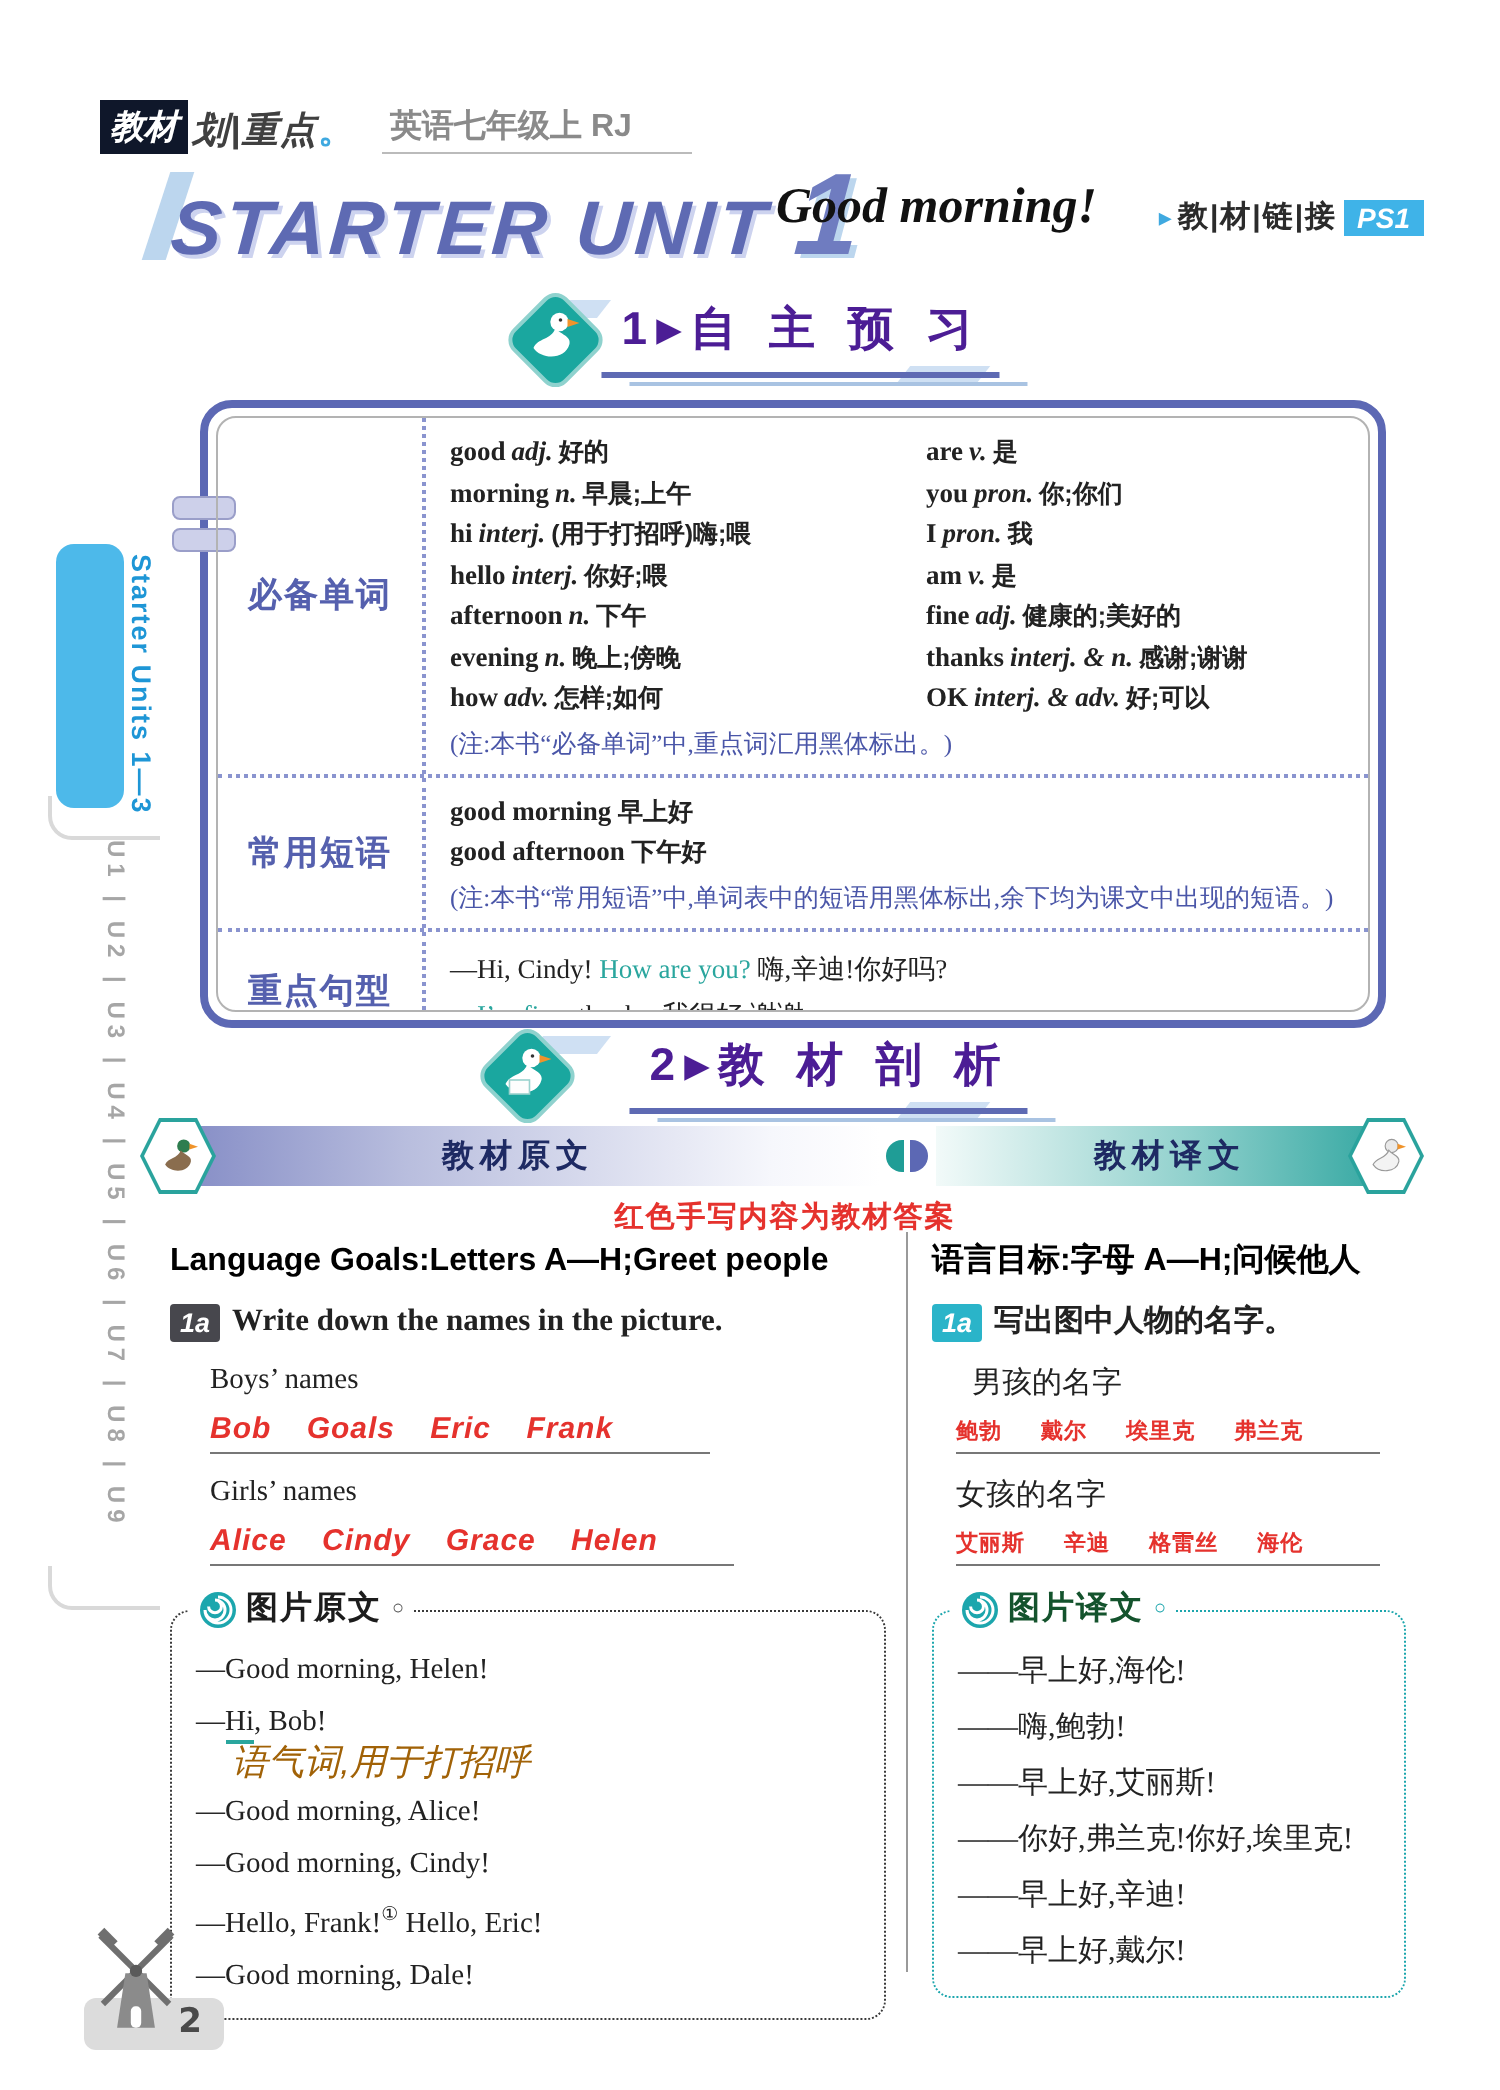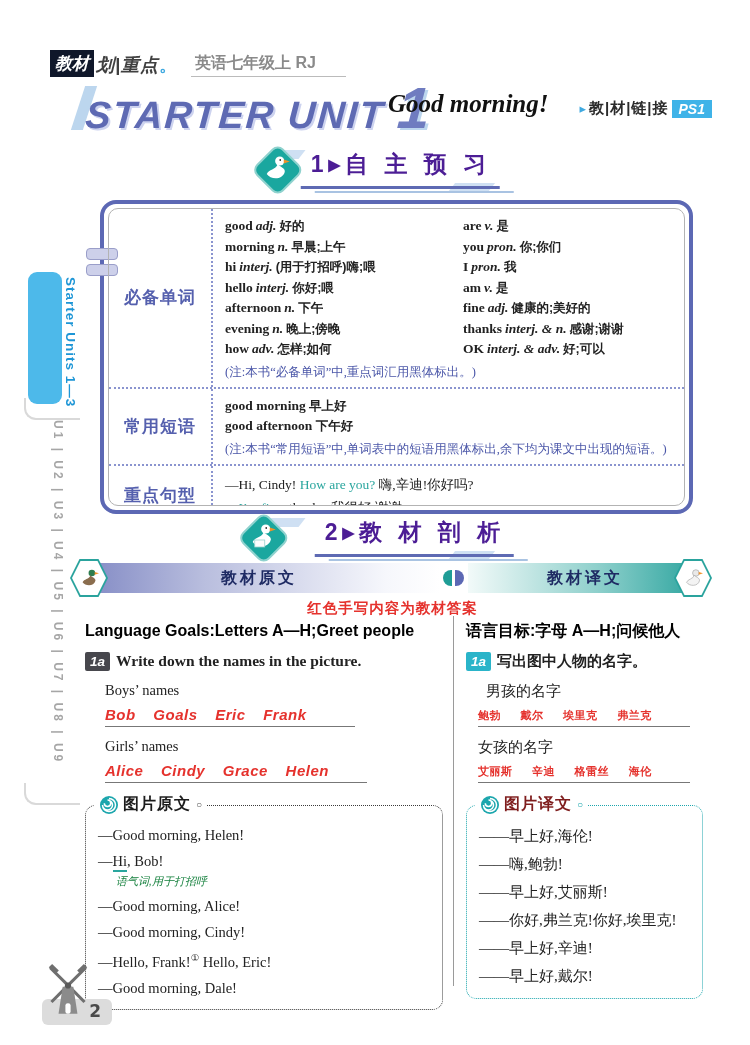--- a/index.html
+++ b/index.html
@@ -78,27 +78,27 @@
   .task-cn{font-weight:800;font-size:15px;margin-left:6px;line-height:21px;}
   .names-label{font-family:"Liberation Serif",serif;font-size:14.5px;margin:11px 0 0 20px;}
   .names-label.cjk{font-size:15px;}
   .answer{margin:7px 0 0 20px;padding-bottom:3px;border-bottom:1.5px solid #777;color:#e5322d;
           font-style:italic;font-weight:700;font-size:15px;word-spacing:13px;letter-spacing:.5px;}
   .answer.cjk{font-style:normal;font-size:11px;word-spacing:16px;}
   .dotted-box{position:relative;margin-top:22px;border:1.6px dotted #3a3a3a;border-radius:10px;padding:16px 8px 8px 12px;}
   .dotted-box.tealbox{border-color:#1ca6ad;}
   .box-title{position:absolute;top:-12px;left:8px;background:#fff;padding:0 5px;display:flex;align-items:center;}
   .box-title .bt-text{font-weight:800;font-size:16px;color:#1c1c1c;margin-left:4px;letter-spacing:1px;}
-  .tealbox .bt-text{color:#7f1d1d;}
+  .tealbox .bt-text{color:#14532d;}
   .box-mark{font-size:10px;color:#555;margin-left:5px;}
   .tealbox .box-mark{color:#1ca6ad;}
   .dline{font-family:"Liberation Serif",serif;font-size:14.5px;line-height:26px;}
   .dline-cn{font-family:"Liberation Serif",serif;font-size:15px;line-height:28px;}
   .hi-underline{border-bottom:2px solid #2aa69e;padding-bottom:1px;}
-  .dnote{color:#15803d;font-size:11px;font-style:italic;line-height:15px;margin:0 0 4px 18px;}
+  .dnote{color:#a16207;font-size:18px;font-style:italic;line-height:15px;margin:0 0 4px 18px;}
   .fsup{font-size:9.5px;vertical-align:super;}
 
   
   .side-tab{position:absolute;left:28px;top:272px;width:34px;height:132px;background:#4db9ea;border-radius:9px;}
   .side-tab-label{position:absolute;left:63px;top:277px;writing-mode:vertical-rl;font-weight:700;font-size:13.5px;color:#1e96d6;letter-spacing:1px;}
   .side-units{position:absolute;left:51px;top:420px;writing-mode:vertical-rl;color:#a6a6a6;font-weight:600;font-size:12px;letter-spacing:3px;}
   .hook{position:absolute;left:24px;width:54px;height:20px;border-left:2.5px solid #d9d9d9;border-bottom:2.5px solid #d9d9d9;border-bottom-left-radius:12px;}
 
   
   .page-pill{position:absolute;left:42px;top:999px;width:70px;height:26px;background:#dcdcdc;border-radius:6px;}

